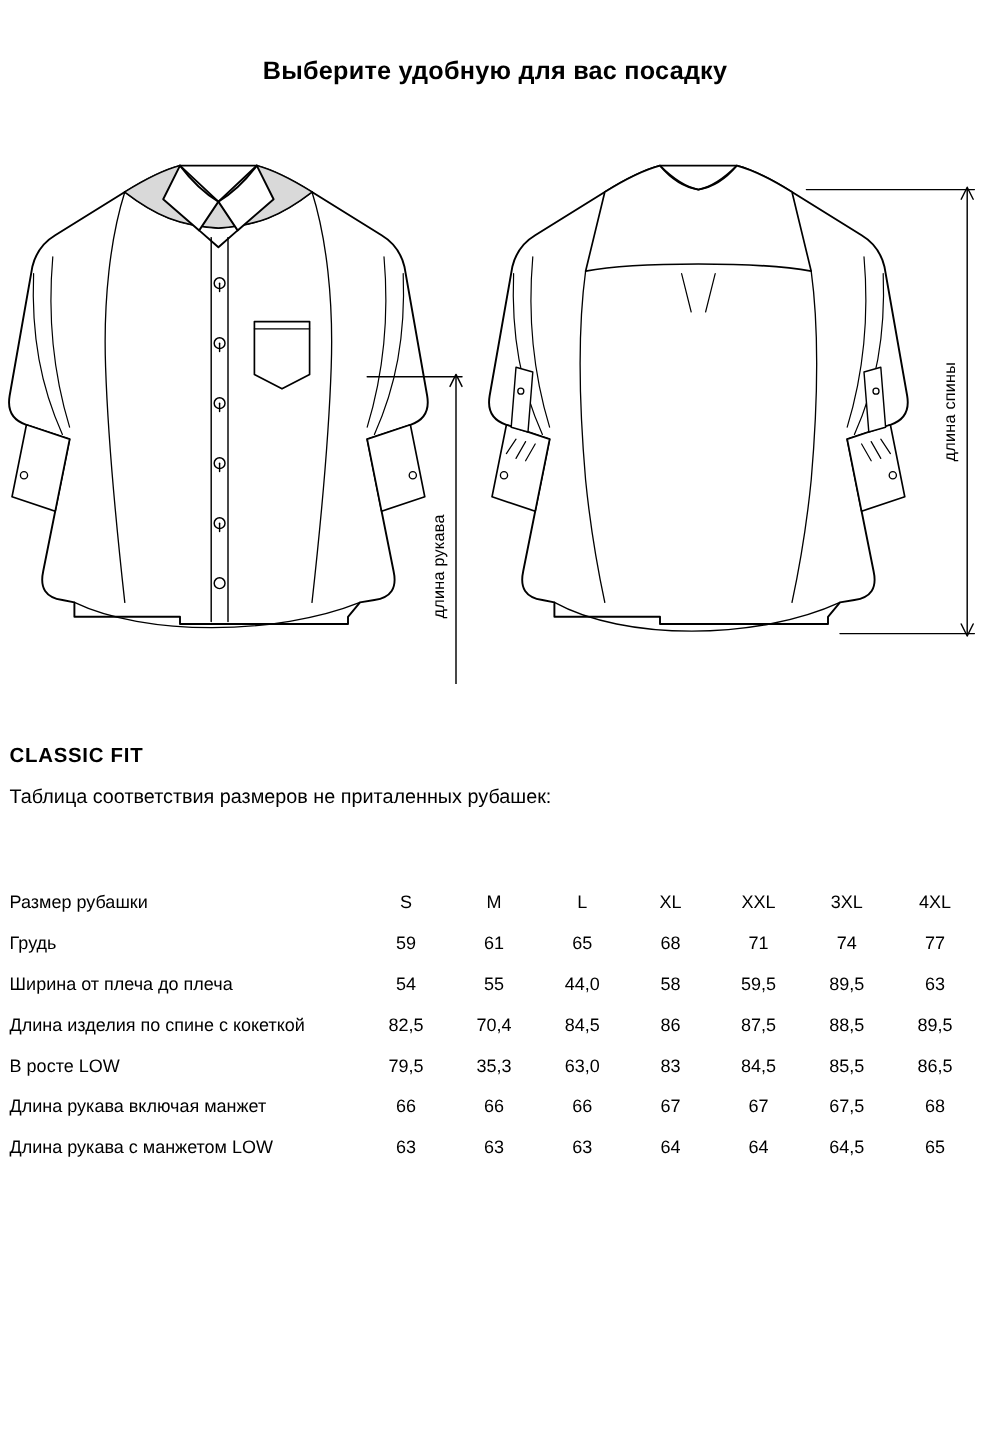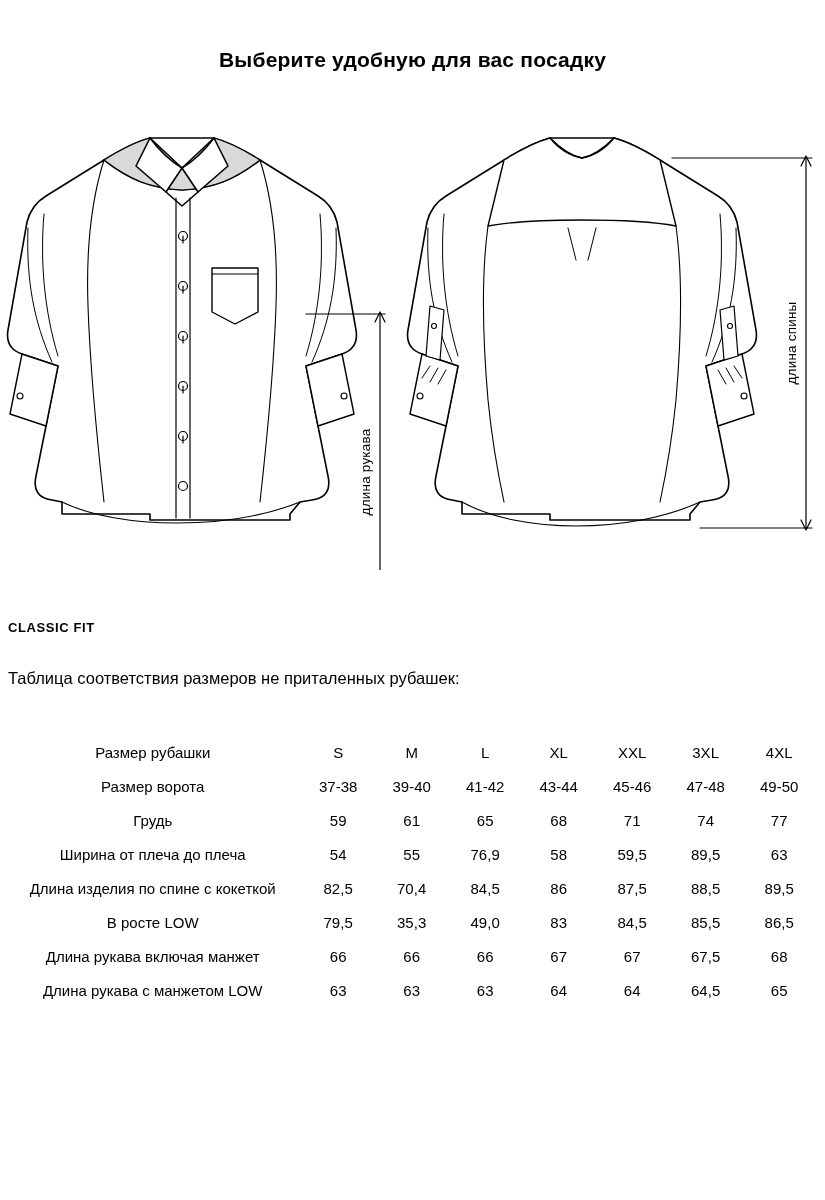--- a/index.html
+++ b/index.html
@@ -34,49 +34,48 @@
     position: absolute;
     top: 110px;
     left: 0;
     width: 825px;
     height: 460px;
   }
   .section-head {
     position: absolute;
     left: 8px;
     top: 620px;
-    font-size: 13px;
+    font-size: 17px;
     font-weight: bold;
     letter-spacing: 0.6px;
   }
   .section-sub {
     position: absolute;
     left: 8px;
     top: 655px;
     font-size: 16.5px;
-    margin-top: 14px;
   }
   table.sizes {
     position: absolute;
     left: 8px;
     top: 735px;
     width: 808px;
     border-collapse: collapse;
     font-size: 15px;
   }
   table.sizes th, table.sizes td {
     border: none;
     padding: 0;
     height: 34px;
     vertical-align: middle;
     font-weight: normal;
     white-space: nowrap;
   }
   table.sizes th.rowhead, table.sizes td.rowhead {
-    text-align: center;
+    text-align: left;
     width: 290px;
     padding-right: 4px;
   }
   table.sizes th.val, table.sizes td.val {
     text-align: center;
     width: 74px;
   }
   .vlabel {
     font-size: 13.5px;
     letter-spacing: 0.2px;
@@ -276,64 +275,54 @@
         <th class="val">M</th>
         <th class="val">L</th>
         <th class="val">XL</th>
         <th class="val">XXL</th>
         <th class="val">3XL</th>
         <th class="val">4XL</th>
       </tr>
     </thead>
     <tbody>
       <tr>
-        <td class="rowhead">Размер ворота</td>
-        <td class="val">37-38</td>
-        <td class="val">39-40</td>
-        <td class="val">41-42</td>
-        <td class="val">43-44</td>
-        <td class="val">45-46</td>
-        <td class="val">47-48</td>
-        <td class="val">49-50</td>
-      </tr>
-      <tr>
         <td class="rowhead">Грудь</td>
         <td class="val">59</td>
         <td class="val">61</td>
         <td class="val">65</td>
         <td class="val">68</td>
         <td class="val">71</td>
         <td class="val">74</td>
         <td class="val">77</td>
       </tr>
       <tr>
         <td class="rowhead">Ширина от плеча до плеча</td>
         <td class="val">54</td>
         <td class="val">55</td>
-        <td class="val">76,9</td>
+        <td class="val">44,0</td>
         <td class="val">58</td>
         <td class="val">59,5</td>
         <td class="val">89,5</td>
         <td class="val">63</td>
       </tr>
       <tr>
         <td class="rowhead">Длина изделия по спине с кокеткой</td>
         <td class="val">82,5</td>
         <td class="val">70,4</td>
         <td class="val">84,5</td>
         <td class="val">86</td>
         <td class="val">87,5</td>
         <td class="val">88,5</td>
         <td class="val">89,5</td>
       </tr>
       <tr>
         <td class="rowhead">В росте LOW</td>
         <td class="val">79,5</td>
         <td class="val">35,3</td>
-        <td class="val">49,0</td>
+        <td class="val">63,0</td>
         <td class="val">83</td>
         <td class="val">84,5</td>
         <td class="val">85,5</td>
         <td class="val">86,5</td>
       </tr>
       <tr>
         <td class="rowhead">Длина рукава включая манжет</td>
         <td class="val">66</td>
         <td class="val">66</td>
         <td class="val">66</td>

